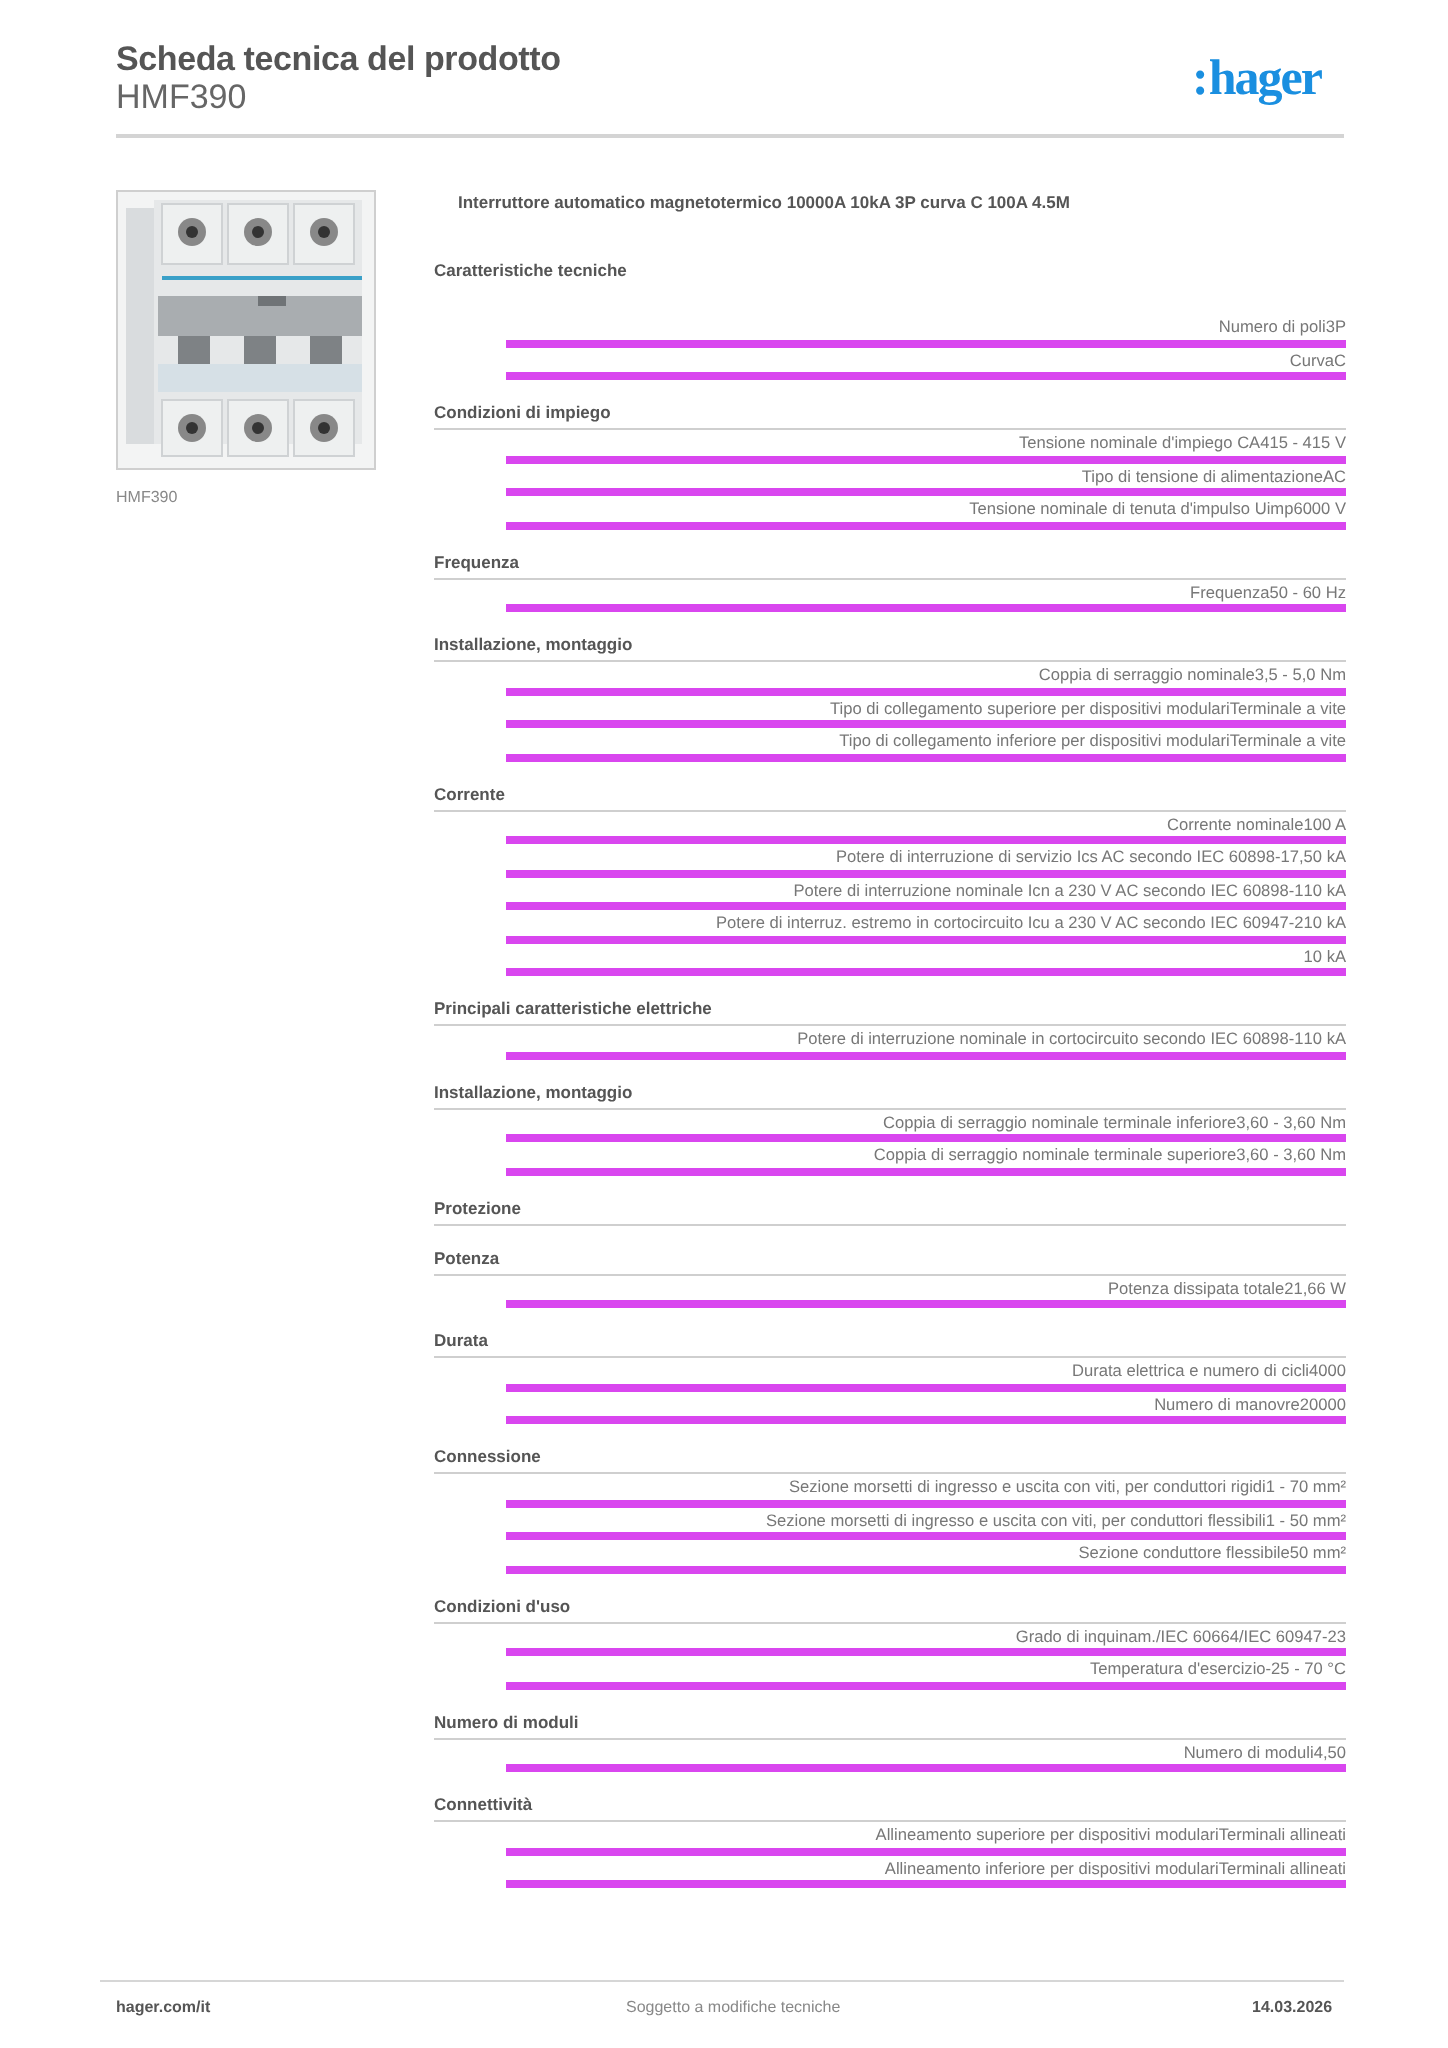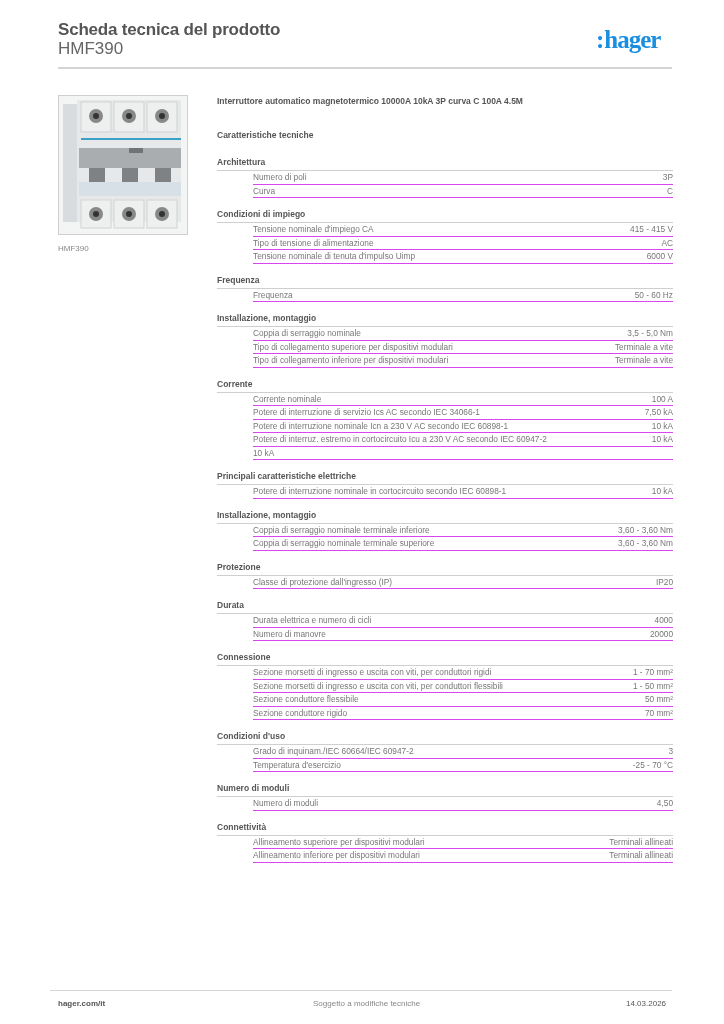--- a/index.html
+++ b/index.html
@@ -8,31 +8,31 @@
   .title { position: absolute; left: 58px; top: 20px; font-size: 17px; font-weight: bold; color: #555; letter-spacing: -0.2px; text-align: center; }
   .subtitle { position: absolute; left: 58px; top: 39px; font-size: 17px; color: #666; }
   .logo { position: absolute; left: 596px; top: 26px; font-size: 25px; font-weight: bold; color: #1a8fe0; letter-spacing: -1px; font-family: Liberation Serif, serif; }
   .logo .colon { font-weight: bold; margin-right: 1px; }
   .hr-top { position: absolute; left: 58px; top: 67px; width: 614px; height: 2px; background: #d4d4d4; }
 
   .photo { position: absolute; left: 58px; top: 95px; width: 128px; height: 138px; border: 1px solid #cfcfcf; background: #f4f5f5; overflow: hidden; }
   .photo-caption { position: absolute; left: 58px; top: 244px; font-size: 8px; color: #888; }
 
   .content { position: absolute; left: 217px; top: 96px; width: 456px; }
-  .product-desc { font-size: 8.5px; font-weight: bold; color: #555; height: 34px; }
+  .product-desc { font-size: 8.5px; font-weight: bold; color: #555; height: 34px; margin-left: 12px; }
   .tech-head { font-size: 8.5px; font-weight: bold; color: #555; height: 27px; }
   .section { margin-bottom: 11px; }
   .sec-title { font-size: 8.5px; font-weight: bold; color: #555; height: 11px; border-bottom: 1px solid #cfcfcf; padding-bottom: 2px; }
-  .row { display: flex; justify-content: space-between; font-size: 8.3px; color: #777; height: 12.5px; line-height: 13px; border-bottom: 1px solid #d946ef; margin-left: 36px; }
+  .row { display: flex; justify-content: flex-end; font-size: 8.3px; color: #777; height: 12.5px; line-height: 13px; border-bottom: 4px solid #d946ef; margin-left: 36px; }
   .row .val { text-align: right; }
 
   .hr-bottom { position: absolute; left: 50px; top: 990px; width: 622px; height: 1px; background: #d6d6d6; }
   .footer-left { position: absolute; left: 58px; top: 999px; font-size: 8px; font-weight: bold; color: #555; }
   .footer-center { position: absolute; left: 313px; top: 999px; font-size: 8px; color: #888; }
-  .footer-right { position: absolute; left: 626px; top: 999px; font-size: 8px; font-weight: normal; color: #555; }
+  .footer-right { position: absolute; left: 626px; top: 999px; font-size: 8px; font-weight: bold; color: #555; }
 </style>
 </head>
 <body>
 
 <div class="title">Scheda tecnica del prodotto</div>
 <div class="subtitle">HMF390</div>
 <div class="logo"><span class="colon">:</span><span>hager</span></div>
 <div class="hr-top"></div>
 
 <div class="photo">
@@ -67,21 +67,20 @@
       <circle cx="103" cy="118" r="3" fill="#333"></circle>
   </svg>
 </div>
 <div class="photo-caption">HMF390</div>
 
 <div class="content">
   <div class="product-desc">Interruttore automatico magnetotermico 10000A 10kA 3P curva C 100A 4.5M</div>
   <div class="tech-head">Caratteristiche tecniche</div>
   <div id="sections">
       <div class="section">
-        <div class="sec-title">Architettura</div>
         <div class="row">
           <span>Numero di poli</span>
           <span class="val">3P</span>
         </div>
         <div class="row">
           <span>Curva</span>
           <span class="val">C</span>
         </div>
       </div>
       <div class="section">
@@ -121,21 +120,21 @@
           <span class="val">Terminale a vite</span>
         </div>
       </div>
       <div class="section">
         <div class="sec-title">Corrente</div>
         <div class="row">
           <span>Corrente nominale</span>
           <span class="val">100 A</span>
         </div>
         <div class="row">
-          <span>Potere di interruzione di servizio Ics AC secondo IEC 34066-1</span>
+          <span>Potere di interruzione di servizio Ics AC secondo IEC 60898-1</span>
           <span class="val">7,50 kA</span>
         </div>
         <div class="row">
           <span>Potere di interruzione nominale Icn a 230 V AC secondo IEC 60898-1</span>
           <span class="val">10 kA</span>
         </div>
         <div class="row">
           <span>Potere di interruz. estremo in cortocircuito Icu a 230 V AC secondo IEC 60947-2</span>
           <span class="val">10 kA</span>
         </div>
@@ -156,23 +155,26 @@
           <span>Coppia di serraggio nominale terminale inferiore</span>
           <span class="val">3,60 - 3,60 Nm</span>
         </div>
         <div class="row">
           <span>Coppia di serraggio nominale terminale superiore</span>
           <span class="val">3,60 - 3,60 Nm</span>
         </div>
       </div>
       <div class="section">
         <div class="sec-title">Protezione</div>
-        <div class="row">
-          <span>Classe di protezione dall'ingresso (IP)</span>
-          <span class="val">IP20</span>
+      </div>
+      <div class="section">
+        <div class="sec-title">Potenza</div>
+        <div class="row">
+          <span>Potenza dissipata totale</span>
+          <span class="val">21,66 W</span>
         </div>
       </div>
       <div class="section">
         <div class="sec-title">Durata</div>
         <div class="row">
           <span>Durata elettrica e numero di cicli</span>
           <span class="val">4000</span>
         </div>
         <div class="row">
           <span>Numero di manovre</span>
@@ -185,24 +187,20 @@
           <span>Sezione morsetti di ingresso e uscita con viti, per conduttori rigidi</span>
           <span class="val">1 - 70 mm²</span>
         </div>
         <div class="row">
           <span>Sezione morsetti di ingresso e uscita con viti, per conduttori flessibili</span>
           <span class="val">1 - 50 mm²</span>
         </div>
         <div class="row">
           <span>Sezione conduttore flessibile</span>
           <span class="val">50 mm²</span>
-        </div>
-        <div class="row">
-          <span>Sezione conduttore rigido</span>
-          <span class="val">70 mm²</span>
         </div>
       </div>
       <div class="section">
         <div class="sec-title">Condizioni d'uso</div>
         <div class="row">
           <span>Grado di inquinam./IEC 60664/IEC 60947-2</span>
           <span class="val">3</span>
         </div>
         <div class="row">
           <span>Temperatura d'esercizio</span>

